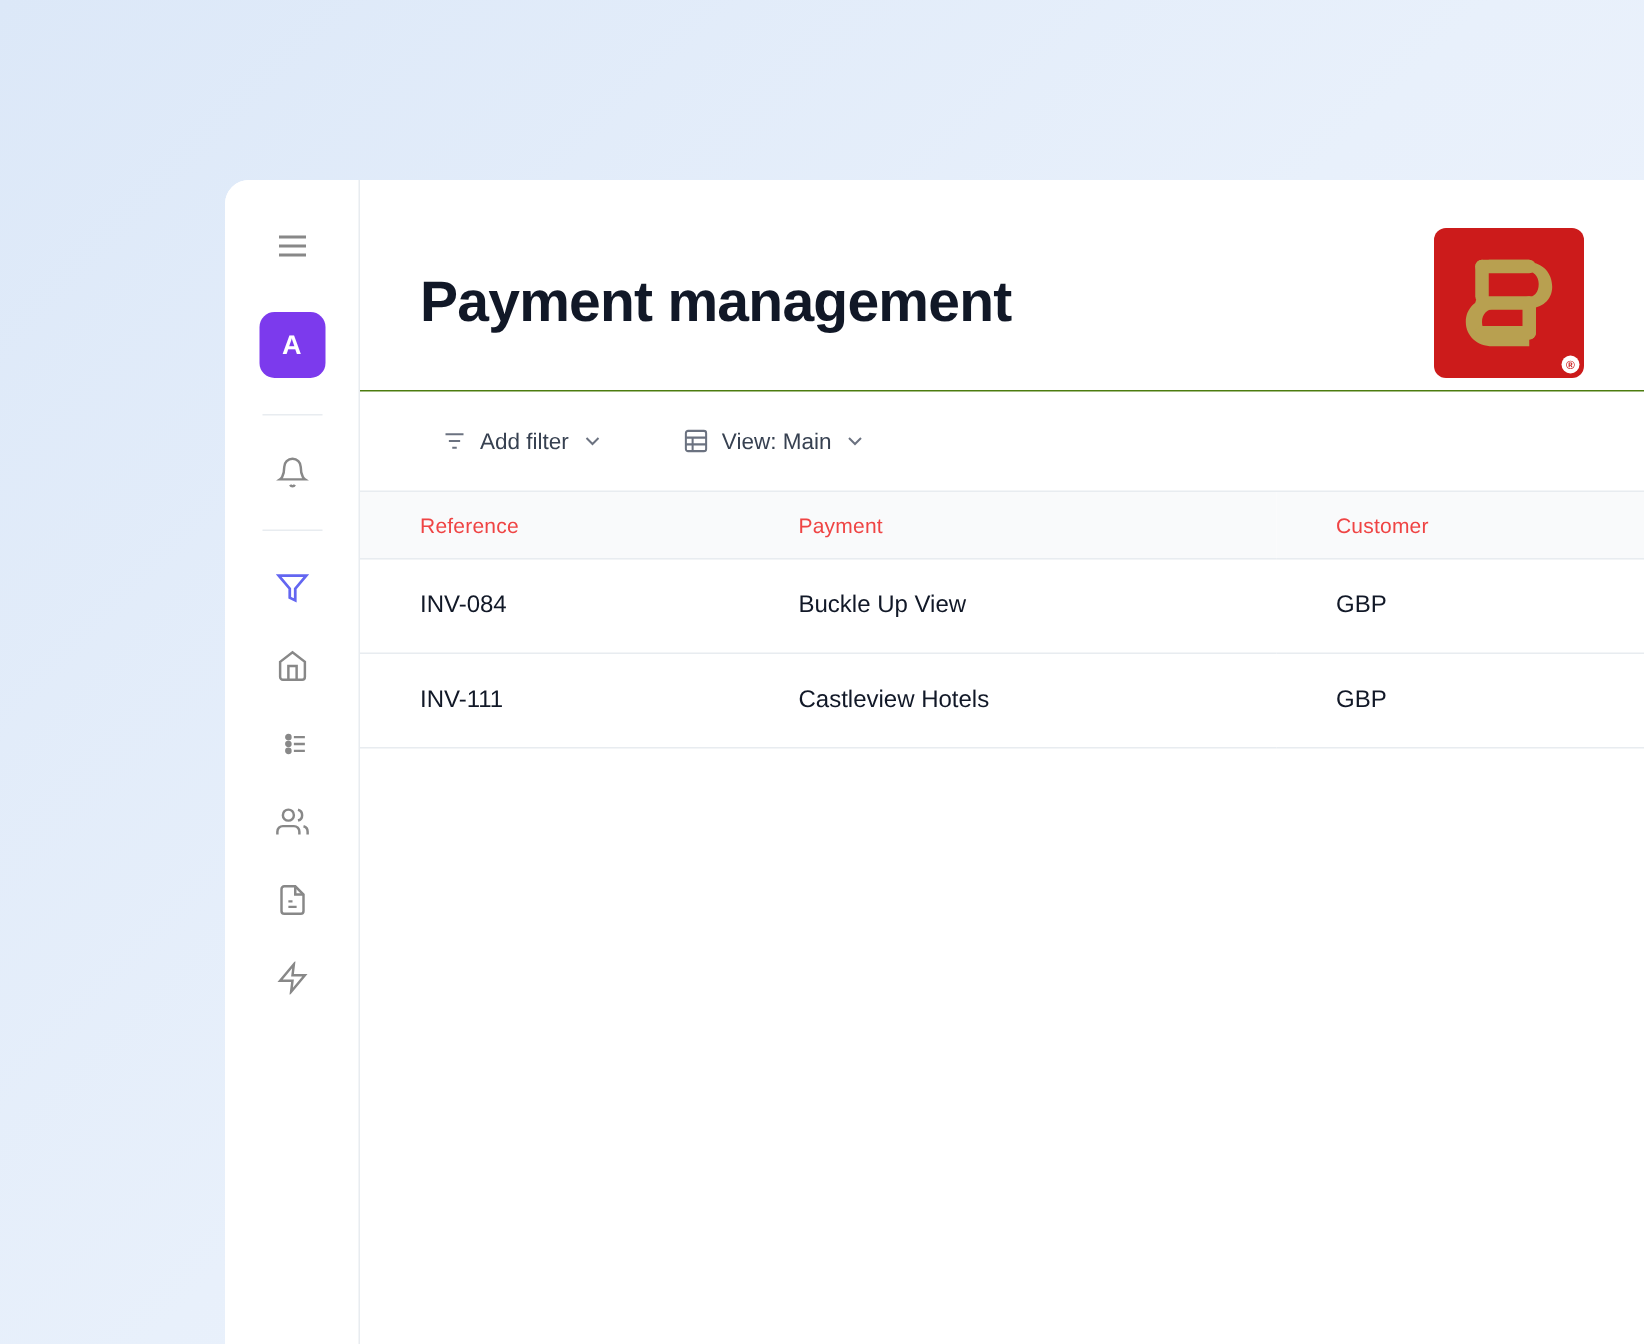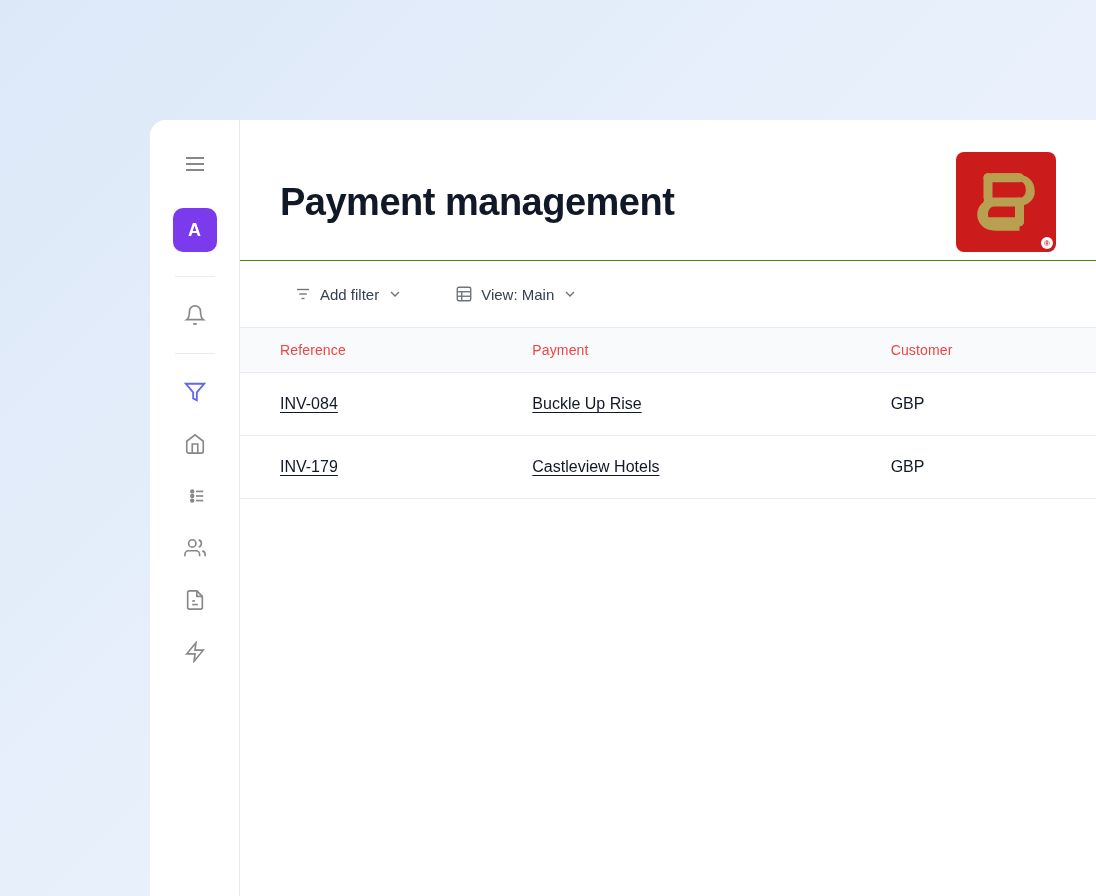--- a/index.html
+++ b/index.html
@@ -204,21 +204,20 @@
     }
 
     .data-table td {
       padding: 22px 40px;
       font-size: 16px;
       color: #111827;
     }
 
     .cell-link {
       color: #111827;
-      text-decoration: underline;
       text-underline-offset: 3px;
       cursor: pointer;
       font-weight: 500;
     }
 
     
     .logo-s-shape {
       fill: #b8a050;
     }
   </style>
@@ -360,25 +359,25 @@
               <span>Payment</span>
             </th>
             <th>
               <span>Customer</span>
             </th>
           </tr>
         </thead>
         <tbody id="table-body">
         <tr>
               <td><a class="cell-link">INV-084</a></td>
-              <td><a class="cell-link">Buckle Up Rise</a></td>
+              <td><a class="cell-link">Buckle Up View</a></td>
               <td>GBP</td>
             </tr>
             <tr>
-              <td><a class="cell-link">INV-179</a></td>
+              <td><a class="cell-link">INV-111</a></td>
               <td><a class="cell-link">Castleview Hotels</a></td>
               <td>GBP</td>
             </tr>
           </tbody>
       </table>
     </div>
   </main>
 </div>
 
 </body></html>

